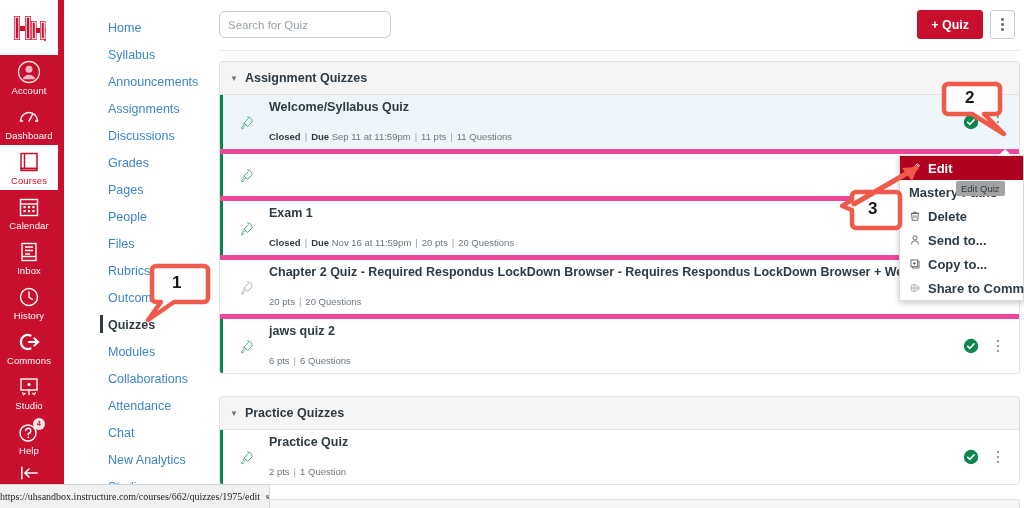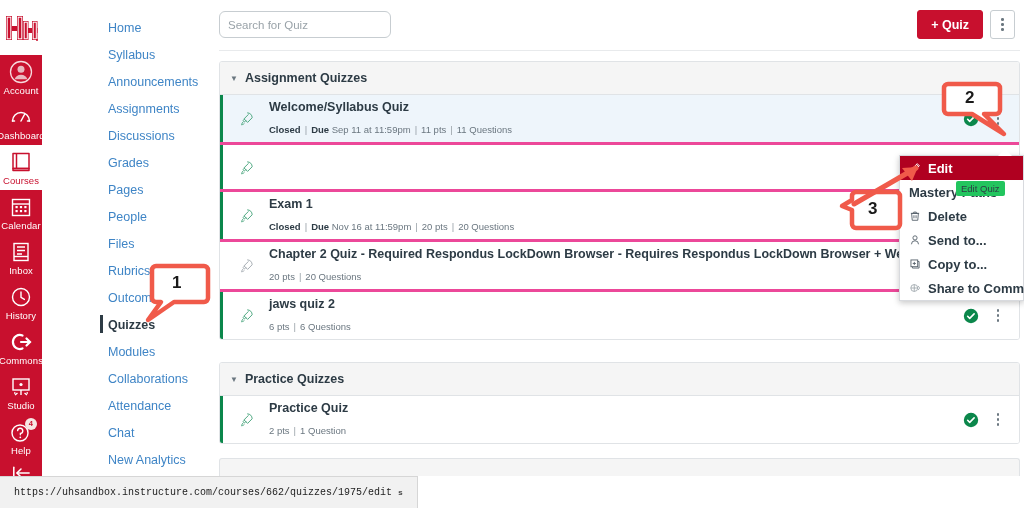--- a/index.html
+++ b/index.html
@@ -5,22 +5,22 @@
   * { box-sizing: border-box; margin: 0; padding: 0; }
   html, body {
     width: 1024px; height: 508px;
     font-family: "Liberation Sans", sans-serif;
     background: #ffffff; overflow: hidden;
   }
   #app { position: relative; width: 1024px; height: 508px; }
 
   
   #global-nav {
-    position: absolute; left: 0; top: 0; width: 42px; height: 508px;
-    background: #c8102e; display: flex; flex-direction: column; align-items: center;
+    position: absolute; left: 0; top: 0; width: 64px; height: 508px;
+    background: #c8102e; display: flex; flex-direction: column; 
   }
   #logo-box {
     width: 58px; height: 55px; background: #ffffff;
     display: flex; align-items: center; justify-content: center;
   }
   .gnav-item {
     width: 58px; padding: 5px 0 4px; display: flex; flex-direction: column;
     align-items: center; justify-content: center; color: #ffffff;
     font-size: 9.5px; line-height: 11px; letter-spacing: .1px; position: relative;
   }
@@ -81,32 +81,32 @@
   .quiz-group { margin: 10px 4px 0 4px; border: 1px solid #e0e3e6; border-radius: 3px; overflow: hidden; }
   .group-header {
     background: #f5f5f5; border-bottom: 1px solid #e0e3e6; height: 33px;
     display: flex; align-items: center; padding-left: 10px;
     font-size: 12.5px; font-weight: bold; color: #2d3b45;
   }
   .caret { margin-right: 7px; font-size: 8px; color: #6b7780; }
 
   .quiz-row {
     position: relative; display: flex; align-items: center; min-height: 47px;
-    border-bottom: 3px solid #ec4899; background: #fff; padding: 5px 10px 5px 18px;
+    border-bottom: 5px solid #ec4899; background: #fff; padding: 5px 10px 5px 18px;
   }
   .quiz-row:last-child { border-bottom: none; }
   .quiz-row.selected { background: #eef5fb; }
   .quiz-row.pub::before {
     content: ""; position: absolute; left: 0; top: 0; bottom: 0; width: 3px; background: #0b874b;
   }
   .rocket { width: 17px; height: 17px; flex: 0 0 17px; margin-right: 14px; }
   .rocket svg { width: 100%; height: 100%; display: block; }
   .quiz-body { flex: 1 1 auto; min-width: 0; }
   .quiz-title { font-size: 12.5px; font-weight: bold; color: #2d3b45; line-height: 15px; }
-  .quiz-meta { font-size: 9.5px; color: #6b7780; line-height: 14px; margin-top: 8px; }
+  .quiz-meta { font-size: 9.5px; color: #6b7780; line-height: 14px; margin-top: 15px; }
   .quiz-meta b { color: #2d3b45; font-weight: bold; }
   .quiz-meta a { color: #3f85c6; text-decoration: none; }
   .quiz-meta .sep { margin: 0 4px; color: #9aa3a9; }
   .row-actions { flex: 0 0 auto; display: flex; align-items: center; gap: 12px; padding-right: 4px; }
   .pub-check { width: 16px; height: 16px; }
   .pub-check svg { width: 100%; height: 100%; display: block; }
   .row-kebab { width: 14px; display: flex; justify-content: center; cursor: pointer; }
 
   
   #edit-menu {
@@ -123,38 +123,38 @@
     display: flex; align-items: center; gap: 7px; height: 24px; padding: 0 9px;
     font-size: 13px; color: #2d3b45; font-weight: bold; cursor: pointer; white-space: nowrap;
   }
   .menu-item.highlighted { background: #b00020; color: #fff; }
   .menu-ico { width: 12px; height: 12px; flex: 0 0 12px; }
   .menu-ico svg { width: 100%; height: 100%; display: block; }
   .menu-item.mastery { padding-left: 9px; }
 
   #edit-tooltip {
     position: absolute; left: 741px; top: 181px; z-index: 45;
-    background: #22c55e; color: #2d3b45; font-size: 9.5px;
+    background: #a3a3a3; color: #2d3b45; font-size: 9.5px;
     padding: 2px 5px; border-radius: 2px; white-space: nowrap;
   }
 
   
   .callout { position: absolute; z-index: 60; }
   .callout svg { display: block; overflow: visible; }
   .callout-num {
     position: absolute; font-size: 17px; font-weight: bold; color: #1a1a1a;
     font-family: "Liberation Sans", sans-serif;
   }
 
   
   #status-bar {
-    position: absolute; left: 0; bottom: 0; height: 32px; z-index: 70;
+    position: absolute; left: 0; bottom: 0; height: 24px; z-index: 70;
     background: #f1f1f1; border-top: 1px solid #d6d6d6; border-right: 1px solid #d6d6d6;
-    padding: 0 14px; display: flex; align-items: center;
-    font-size: 10px; color: #222; font-family: Liberation Mono, monospace;
+    padding: 0 0; display: flex; align-items: center;
+    font-size: 10px; color: #222; font-family: Liberation Serif, serif;
   }
   #status-extra { font-size: 8px; color: #444; margin-left: 6px; font-weight: bold; }
 
   .partial-card {
     margin: 14px 4px 0 4px; height: 18px; border: 1px solid #e0e3e6;
     border-bottom: none; border-radius: 3px 3px 0 0; background: #f5f5f5;
   }
 </style>
 </head>
 <body>

